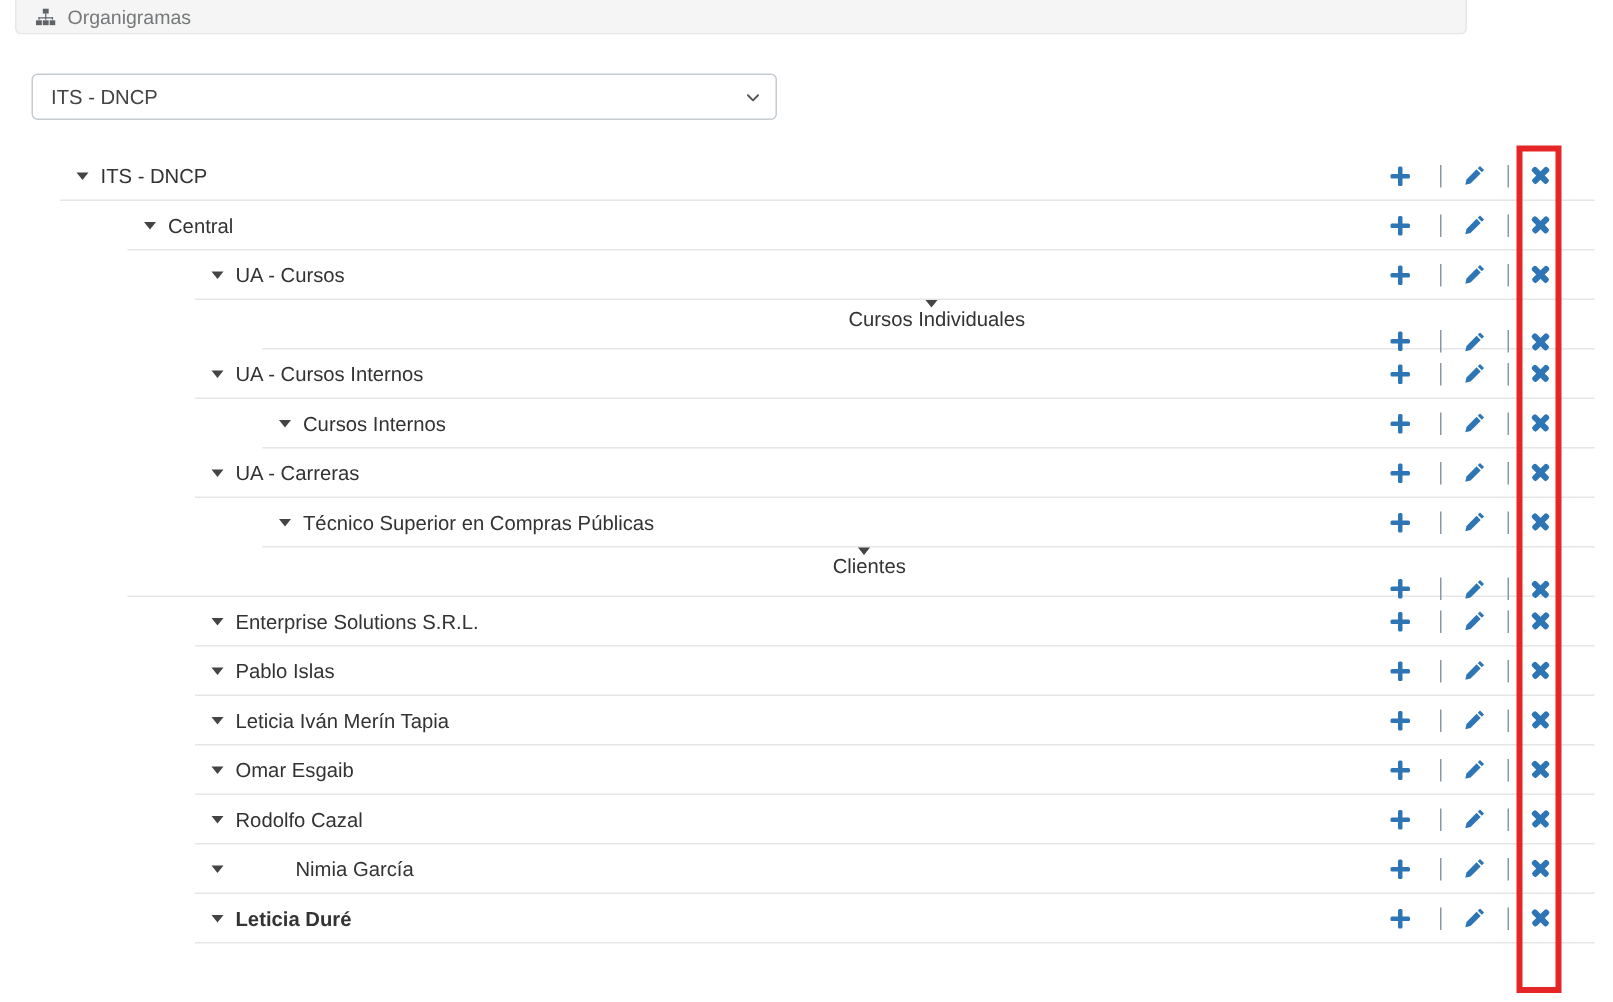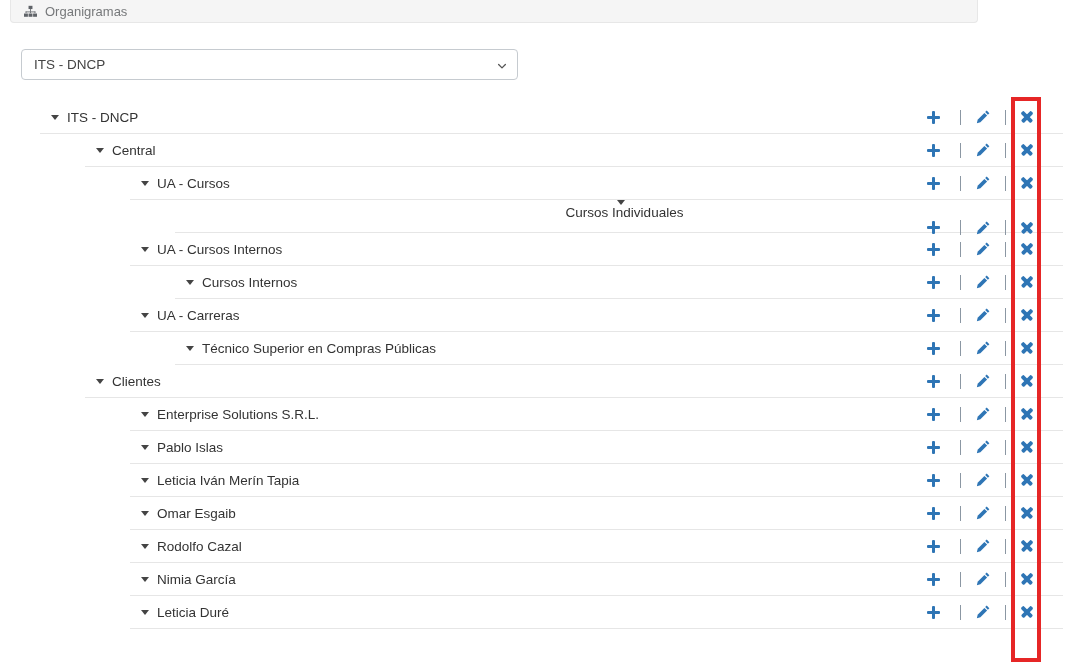--- a/index.html
+++ b/index.html
@@ -235,21 +235,21 @@
       <span class="act pencil">
         <svg width="14" height="14" viewBox="0 0 16 16" fill="currentColor">
           <path d="M12.2 0.7 L15.3 3.8 L13.6 5.5 L10.5 2.4 Z"></path>
           <path d="M9.6 3.3 L12.7 6.4 L5.0 14.1 L1.0 15.0 L1.9 11.0 Z"></path>
         </svg>
       </span>
       <span class="sep"></span>
       <span class="act xmark"></span>
     </span>
   </div>
-    <div class="trow" style="margin-left: 85px;">
+    <div class="trow" style="margin-left: 85px; flex-direction: column;">
     <span class="caret"></span>
     <span class="lbl">Clientes</span>
     <span class="actions">
       <span class="act plus" title=""></span>
       <span class="sep"></span>
       <span class="act pencil">
         <svg width="14" height="14" viewBox="0 0 16 16" fill="currentColor">
           <path d="M12.2 0.7 L15.3 3.8 L13.6 5.5 L10.5 2.4 Z"></path>
           <path d="M9.6 3.3 L12.7 6.4 L5.0 14.1 L1.0 15.0 L1.9 11.0 Z"></path>
         </svg>
@@ -331,37 +331,37 @@
       <span class="act pencil">
         <svg width="14" height="14" viewBox="0 0 16 16" fill="currentColor">
           <path d="M12.2 0.7 L15.3 3.8 L13.6 5.5 L10.5 2.4 Z"></path>
           <path d="M9.6 3.3 L12.7 6.4 L5.0 14.1 L1.0 15.0 L1.9 11.0 Z"></path>
         </svg>
       </span>
       <span class="sep"></span>
       <span class="act xmark"></span>
     </span>
   </div>
-    <div class="trow" style="margin-left: 130px;">
+    <div class="trow" style="margin-left: 130px; gap: 40px;">
     <span class="caret"></span>
     <span class="lbl">Nimia García</span>
     <span class="actions">
       <span class="act plus" title=""></span>
       <span class="sep"></span>
       <span class="act pencil">
         <svg width="14" height="14" viewBox="0 0 16 16" fill="currentColor">
           <path d="M12.2 0.7 L15.3 3.8 L13.6 5.5 L10.5 2.4 Z"></path>
           <path d="M9.6 3.3 L12.7 6.4 L5.0 14.1 L1.0 15.0 L1.9 11.0 Z"></path>
         </svg>
       </span>
       <span class="sep"></span>
       <span class="act xmark"></span>
     </span>
   </div>
-    <div class="trow" style="margin-left: 130px;">
+    <div class="trow" style="margin-left: 130px; font-weight: bold;">
     <span class="caret"></span>
     <span class="lbl">Leticia Duré</span>
     <span class="actions">
       <span class="act plus" title=""></span>
       <span class="sep"></span>
       <span class="act pencil">
         <svg width="14" height="14" viewBox="0 0 16 16" fill="currentColor">
           <path d="M12.2 0.7 L15.3 3.8 L13.6 5.5 L10.5 2.4 Z"></path>
           <path d="M9.6 3.3 L12.7 6.4 L5.0 14.1 L1.0 15.0 L1.9 11.0 Z"></path>
         </svg>

